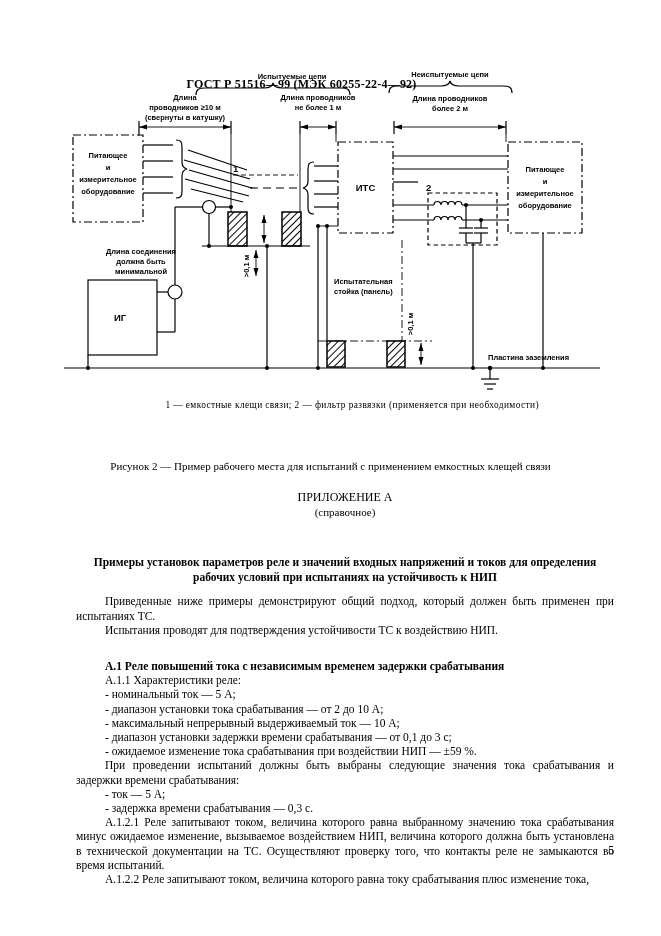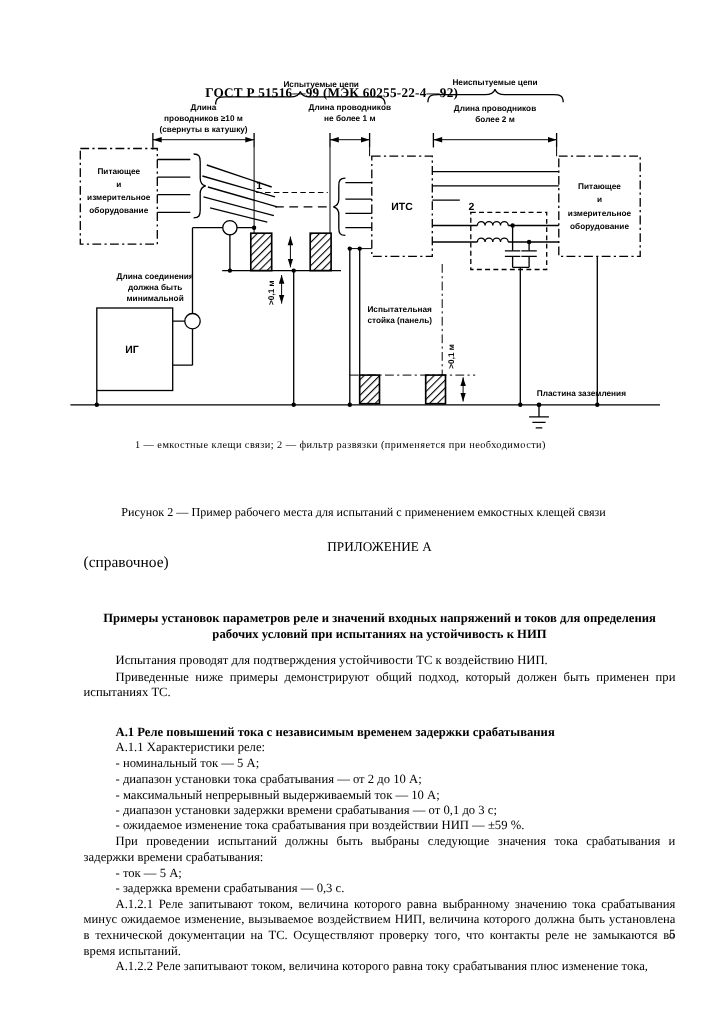--- a/index.html
+++ b/index.html
@@ -15,32 +15,32 @@
   }
   svg.diagram { position:absolute; left:55px; top:60px; }
   svg.diagram .w   { stroke:#000; stroke-width:1.2; fill:none; }
   svg.diagram .thin{ stroke-width:0.9; }
   svg.diagram .dd  { stroke-dasharray:8 3 2 3; }
   svg.diagram .dsh { stroke-dasharray:4.5 3; }
   svg.diagram text.dlab { font:bold 7.5px "Liberation Sans", sans-serif; fill:#000; }
   svg.diagram text.num  { font:bold 9.5px "Liberation Sans", sans-serif; fill:#000; }
   .legend {
     position:absolute; top:400px; left:0; width:539px;
-    text-align:center; font-size:9.4px; letter-spacing:0.4px;padding-left:40px;
+    text-align:right; font-size:9.4px; letter-spacing:0.4px;
   }
   .caption {
     position:absolute; top:416px; left:0; width:661px;
     text-align:center; font-size:11px;margin-top:44px;
   }
   .appendix {
     position:absolute; top:490px; left:76px; width:538px;
     font-size:11.5px; line-height:14.2px;
   }
   .apx-title { text-align:center; font-size:12px; margin:0; font-weight:normal; }
-  .apx-sub   { font-size:14px; margin:1px 0 0 0; }
+  .apx-sub   { text-align:center; font-size:11px; margin:1px 0 0 0; }
   .apx-head  { text-align:center; font-weight:bold; font-size:11.5px; line-height:14.5px; margin:36px 6px 10px 6px; }
   .apx-body p { margin:0; text-indent:29px; text-align:justify; }
   .apx-body p.bold { font-weight:bold;margin-top:22px; }
   .pageno { position:absolute; top:844px; right:47px; font-size:11.5px; }
 </style>
 </head>
 <body>
 
 <div class="page">
 
@@ -243,22 +243,22 @@
   </svg>
 
   <div class="legend">1 — емкостные клещи связи; 2 — фильтр развязки (применяется при необходимости)</div>
   <div class="caption">Рисунок 2 — Пример рабочего места для испытаний с применением емкостных клещей связи</div>
 
   <div class="appendix">
     <p class="apx-title">ПРИЛОЖЕНИЕ А</p>
     <p class="apx-sub">(справочное)</p>
     <p class="apx-head">Примеры установок параметров реле и значений входных напряжений и токов для определения рабочих условий при испытаниях на устойчивость к НИП</p>
     <div class="apx-body">
+      <p>Приведенные ниже примеры демонстрируют общий подход, который должен быть применен при испытаниях ТС.</p>
       <p>Испытания проводят для подтверждения устойчивости ТС к воздействию НИП.</p>
-      <p>Приведенные ниже примеры демонстрируют общий подход, который должен быть применен при испытаниях ТС.</p>
       <p class="bold">А.1 Реле повышений тока с независимым временем задержки срабатывания</p>
       <p>А.1.1 Характеристики реле:</p>
       <p>- номинальный ток — 5 А;</p>
       <p>- диапазон установки тока срабатывания — от 2 до 10 А;</p>
       <p>- максимальный непрерывный выдерживаемый ток — 10 А;</p>
       <p>- диапазон установки задержки времени срабатывания — от 0,1 до 3 с;</p>
       <p>- ожидаемое изменение тока срабатывания при воздействии НИП — ±59 %.</p>
       <p>При проведении испытаний должны быть выбраны следующие значения тока срабатывания и задержки времени срабатывания:</p>
       <p>- ток — 5 А;</p>
       <p>- задержка времени срабатывания — 0,3 с.</p>

